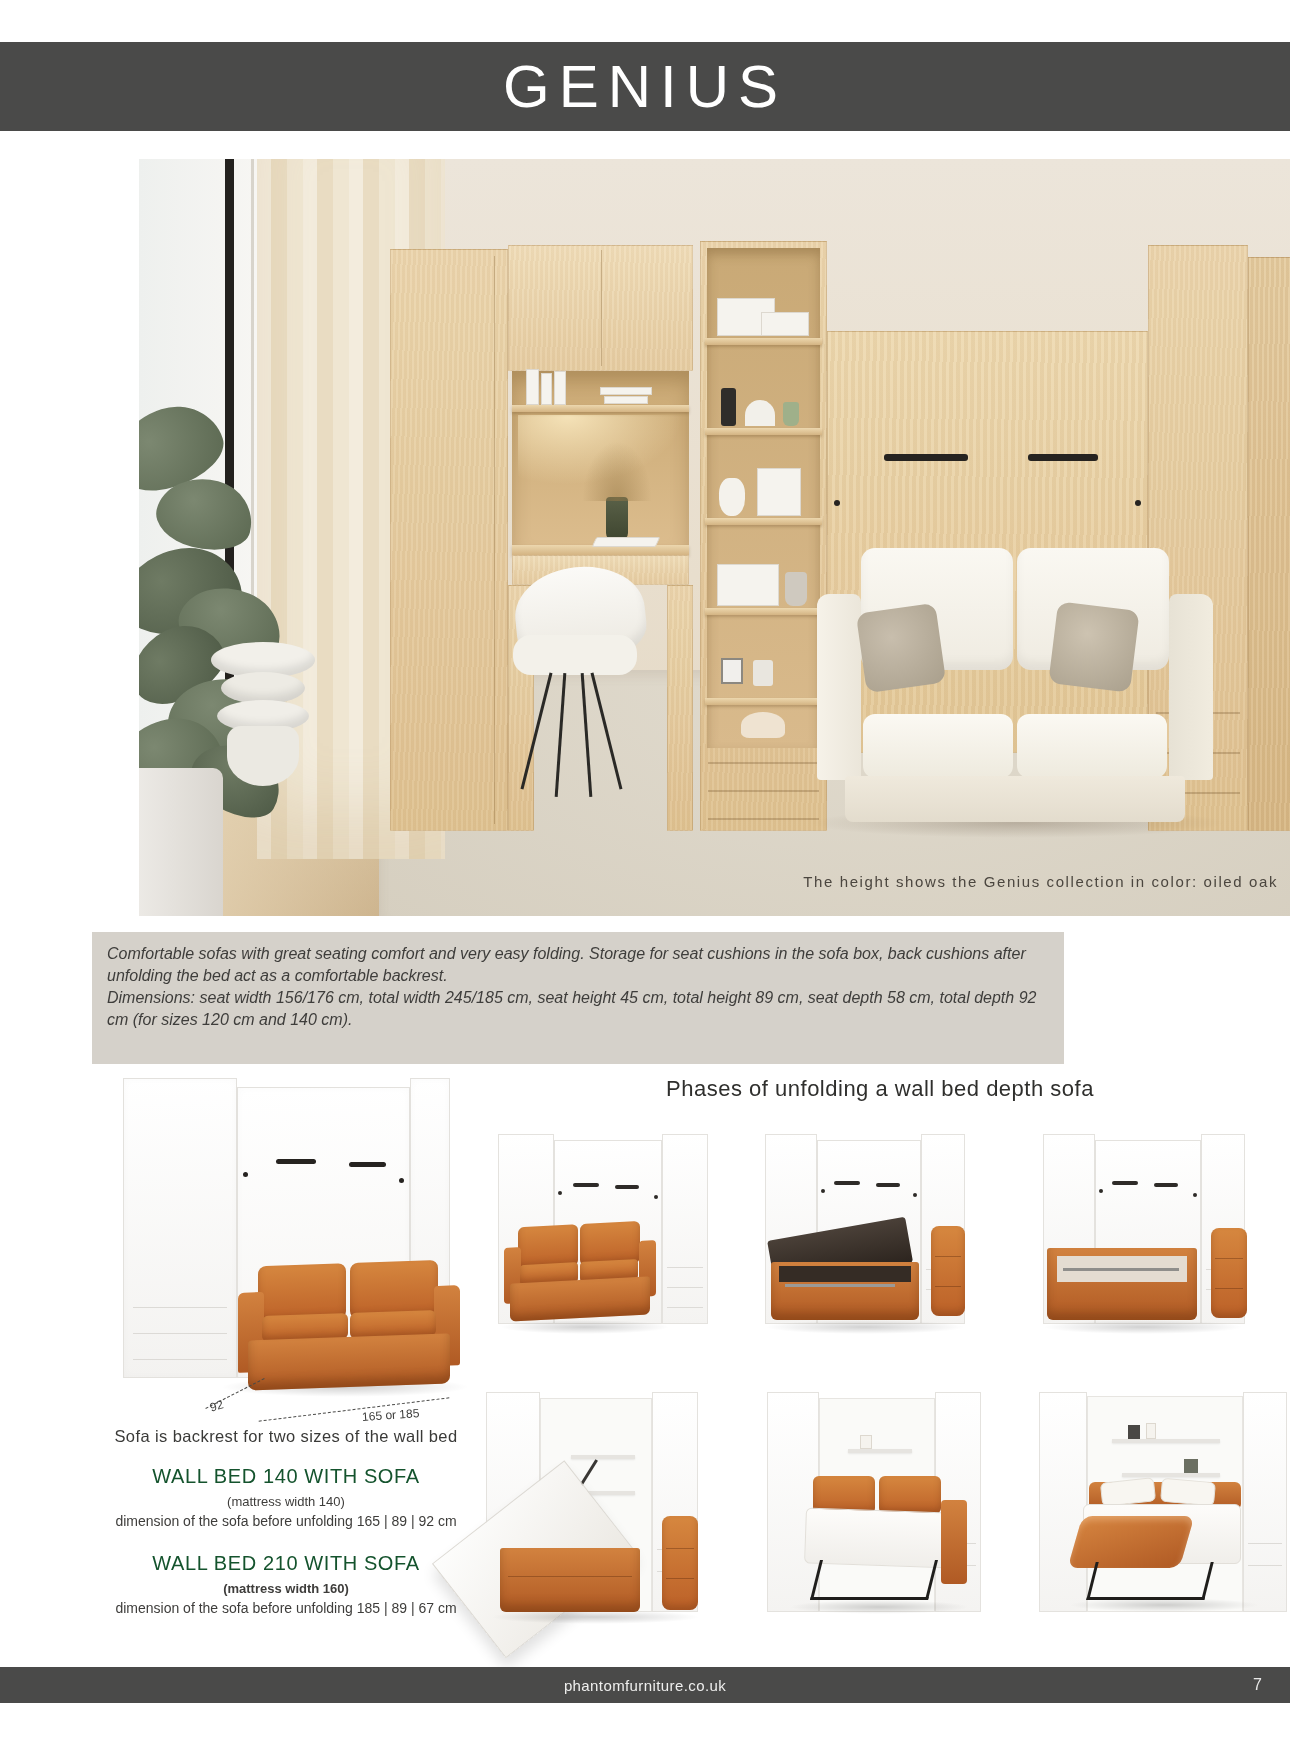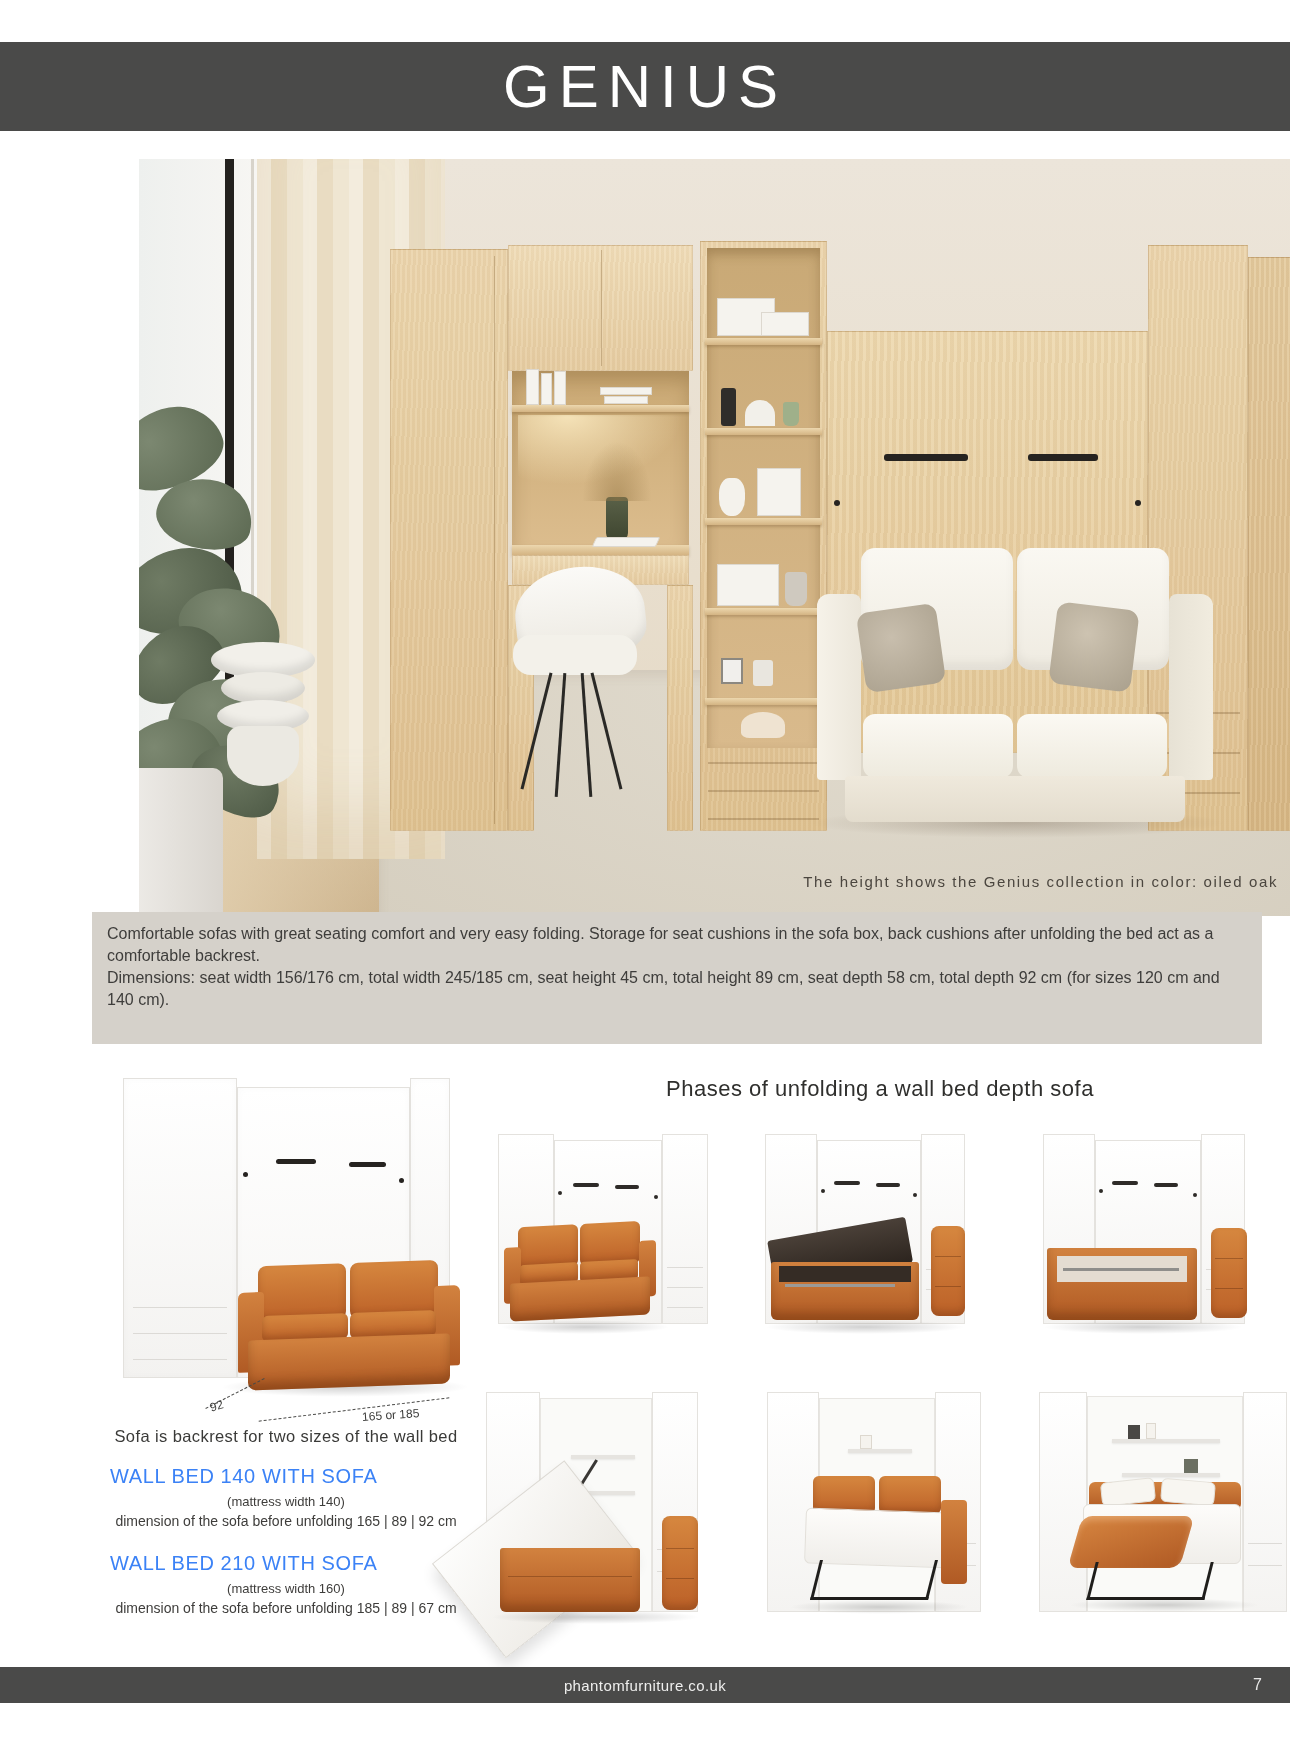--- a/index.html
+++ b/index.html
@@ -21,34 +21,34 @@
   .wood{background:repeating-linear-gradient(92deg,rgba(255,255,255,.06) 0 2px,rgba(150,105,55,.06) 2px 5px),linear-gradient(180deg,#ecd6ae,#dfc292);border:1px solid rgba(125,90,45,.18);box-sizing:border-box;}
   .woodlite{background:repeating-linear-gradient(92deg,rgba(255,255,255,.07) 0 2px,rgba(150,105,55,.05) 2px 5px),linear-gradient(180deg,#f0ddb9,#e6cda2);border:1px solid rgba(125,90,45,.15);box-sizing:border-box;}
   .leaf{position:absolute;background:radial-gradient(circle at 35% 35%,#7c8871,#5a6750);border-radius:55% 45% 55% 45%/60% 60% 40% 40%;}
   .shelfline{position:absolute;left:4px;right:4px;height:7px;background:linear-gradient(180deg,#ecd7ae,#d4b483);box-shadow:0 2px 3px rgba(90,60,20,.25);}
   .whitebook{position:absolute;background:#f5f3ee;border:1px solid #ddd8cf;box-sizing:border-box;}
   .handleblk{position:absolute;height:7px;background:#262320;border-radius:3px;}
   .knob{position:absolute;width:6px;height:6px;background:#262320;border-radius:50%;}
   .drawline{position:absolute;left:7px;right:7px;height:2px;background:rgba(110,80,40,.28);}
 
   
-  .desc-block{position:absolute;left:92px;top:912px;width:1170px;height:132px;background:#d5d1ca;box-sizing:border-box;padding:11px 15px;}
+  .desc-block{position:absolute;left:92px;top:932px;width:972px;height:132px;background:#d5d1ca;box-sizing:border-box;padding:11px 15px;font-style:italic;}
   .desc-block p{margin:0;font-size:16px;line-height:22px;color:#3e3d3b;}
 
   
   .product-col{position:absolute;left:110px;top:1075px;width:352px;height:545px;}
   .cabwhite{position:absolute;background:linear-gradient(178deg,#ffffff,#f3f2f0);border:1px solid #e3e1dd;box-sizing:border-box;box-shadow:inset 0 0 8px rgba(0,0,0,.025);}
   .drawerline{position:absolute;left:8%;right:8%;height:1px;background:#dcdad6;}
   .orange{background:linear-gradient(180deg,#d2823f,#b05a24);}
   .ocush{position:absolute;background:linear-gradient(180deg,#d6873f,#bc6128);border-radius:8px;box-shadow:inset 0 -5px 7px rgba(90,40,10,.28);}
   .shad{position:absolute;background:radial-gradient(ellipse at center,rgba(0,0,0,.18),rgba(0,0,0,0) 70%);}
   .dashline{position:absolute;border-top:1px dashed #4a4a48;}
   .dimlabel{position:absolute;font-size:12px;color:#3c3c3a;}
   .avail-note{position:absolute;left:0;right:0;top:352px;text-align:center;font-size:16.5px;letter-spacing:.4px;color:#3a3a38;}
-  .variant-name{position:absolute;left:0;right:0;font-size:20px;letter-spacing:.6px;color:#3b82f6;}
+  .variant-name{position:absolute;left:0;right:0;text-align:center;font-size:20px;letter-spacing:.6px;color:#14532d;}
   .variant-mattress{position:absolute;left:0;right:0;text-align:center;font-size:13px;color:#3e3d3b;}
   .variant-dims{position:absolute;left:0;right:0;text-align:center;font-size:14px;color:#3e3d3b;}
 
   
   .phases-heading{position:absolute;left:470px;top:1076px;width:820px;text-align:center;font-size:22px;letter-spacing:.5px;color:#2f2f2d;}
   .phases-grid{position:absolute;left:470px;top:1128px;width:820px;height:540px;display:grid;grid-template-columns:repeat(3,1fr);grid-template-rows:215px 265px;column-gap:18px;row-gap:45px;}
   .phase{position:relative;}
   .pcab{position:absolute;background:linear-gradient(178deg,#ffffff,#f4f3f1);border:1px solid #e4e2de;box-sizing:border-box;}
   .pniche{position:absolute;background:#fafaf8;border:1px solid #e7e5e1;box-sizing:border-box;}
   .pshelf{position:absolute;height:4px;background:#e6e4e0;box-shadow:0 1px 2px rgba(0,0,0,.08);}
@@ -216,21 +216,21 @@
     <div class="dimlabel" style="left:252px;top:333px;transform:rotate(-4deg);">165 or 185</div>
   </div>
 
   <div class="avail-note">Sofa is backrest for two sizes of the wall bed</div>
 
   <div class="variant-name" style="top:390px;">WALL BED 140 WITH SOFA</div>
   <div class="variant-mattress" style="top:419px;">(mattress width 140)</div>
   <div class="variant-dims" style="top:438px;">dimension of the sofa before unfolding 165 | 89 | 92 cm</div>
 
   <div class="variant-name" style="top:477px;">WALL BED 210 WITH SOFA</div>
-  <div class="variant-mattress" style="top:506px;">(mattress width 160)</div>
+  <div class="variant-mattress" style="top:506px;font-weight:bold;">(mattress width 160)</div>
   <div class="variant-dims" style="top:525px;">dimension of the sofa before unfolding 185 | 89 | 67 cm</div>
 </section>
 
 <h2 class="phases-heading" style="margin:0;font-weight:400;">Phases of unfolding a wall bed depth sofa</h2>
 
 <div class="phases-grid">
 
   <div class="phase">
     <div class="pcab" style="left:28px;top:6px;width:56px;height:190px;"></div>
     <div class="pcab" style="left:84px;top:12px;width:108px;height:184px;">

